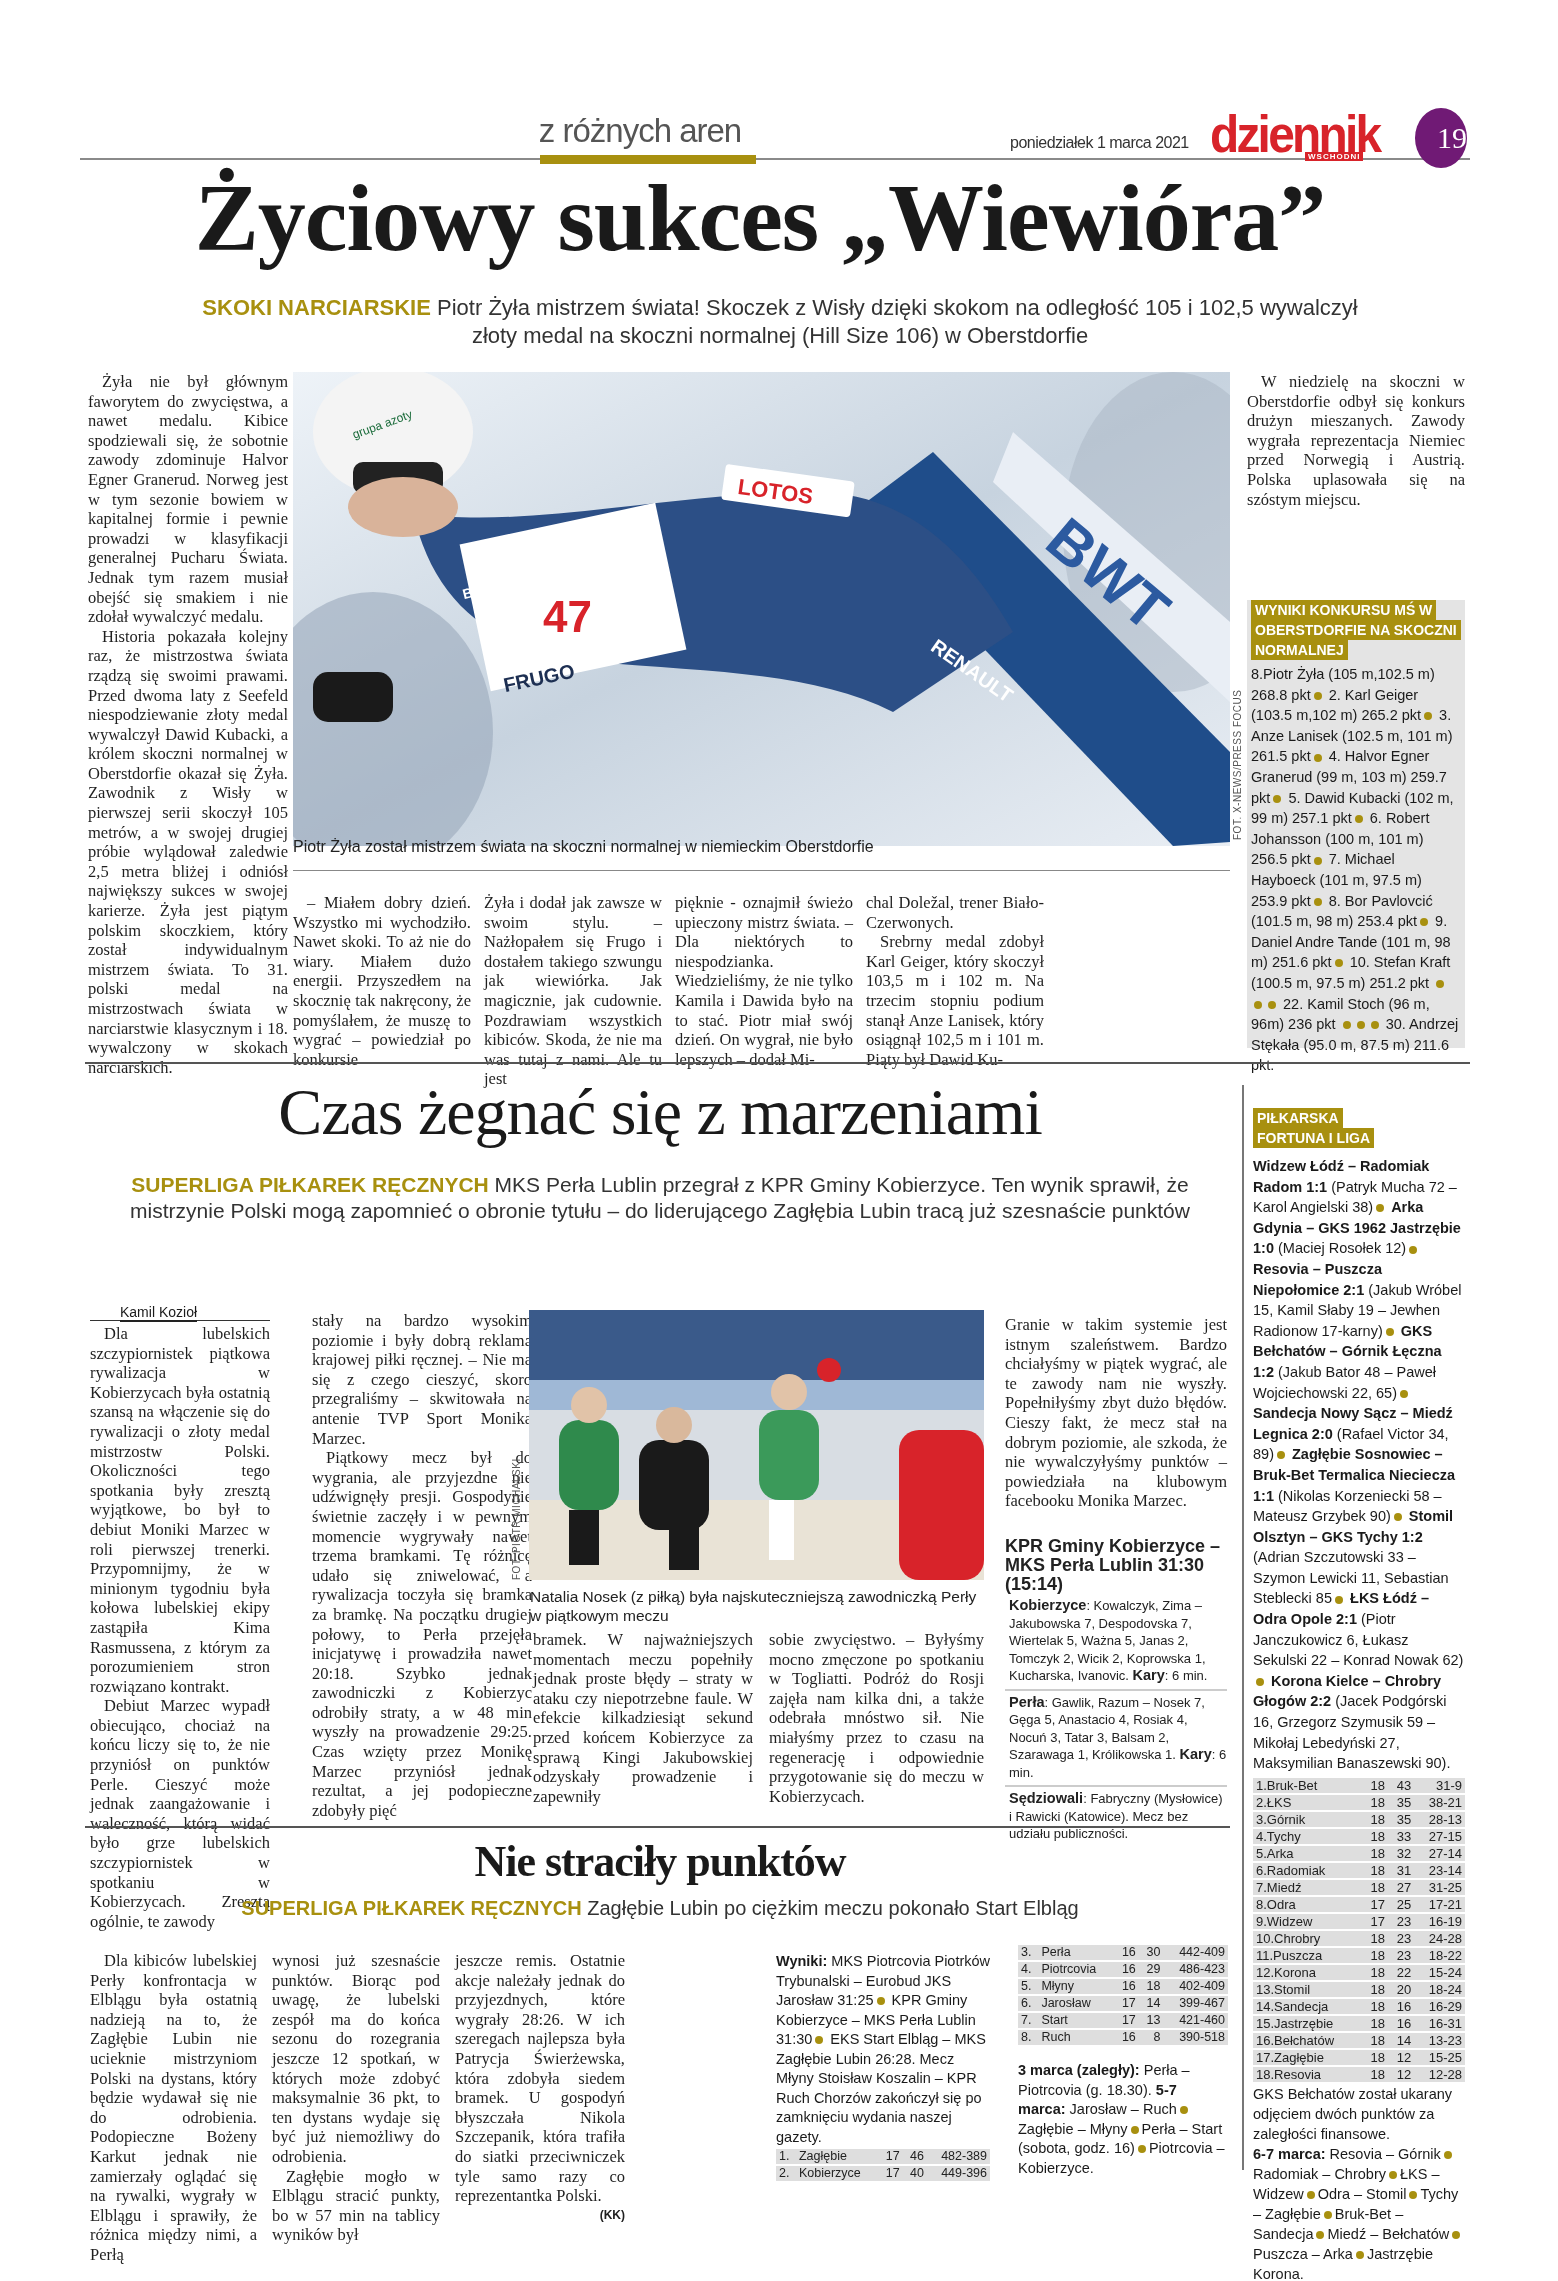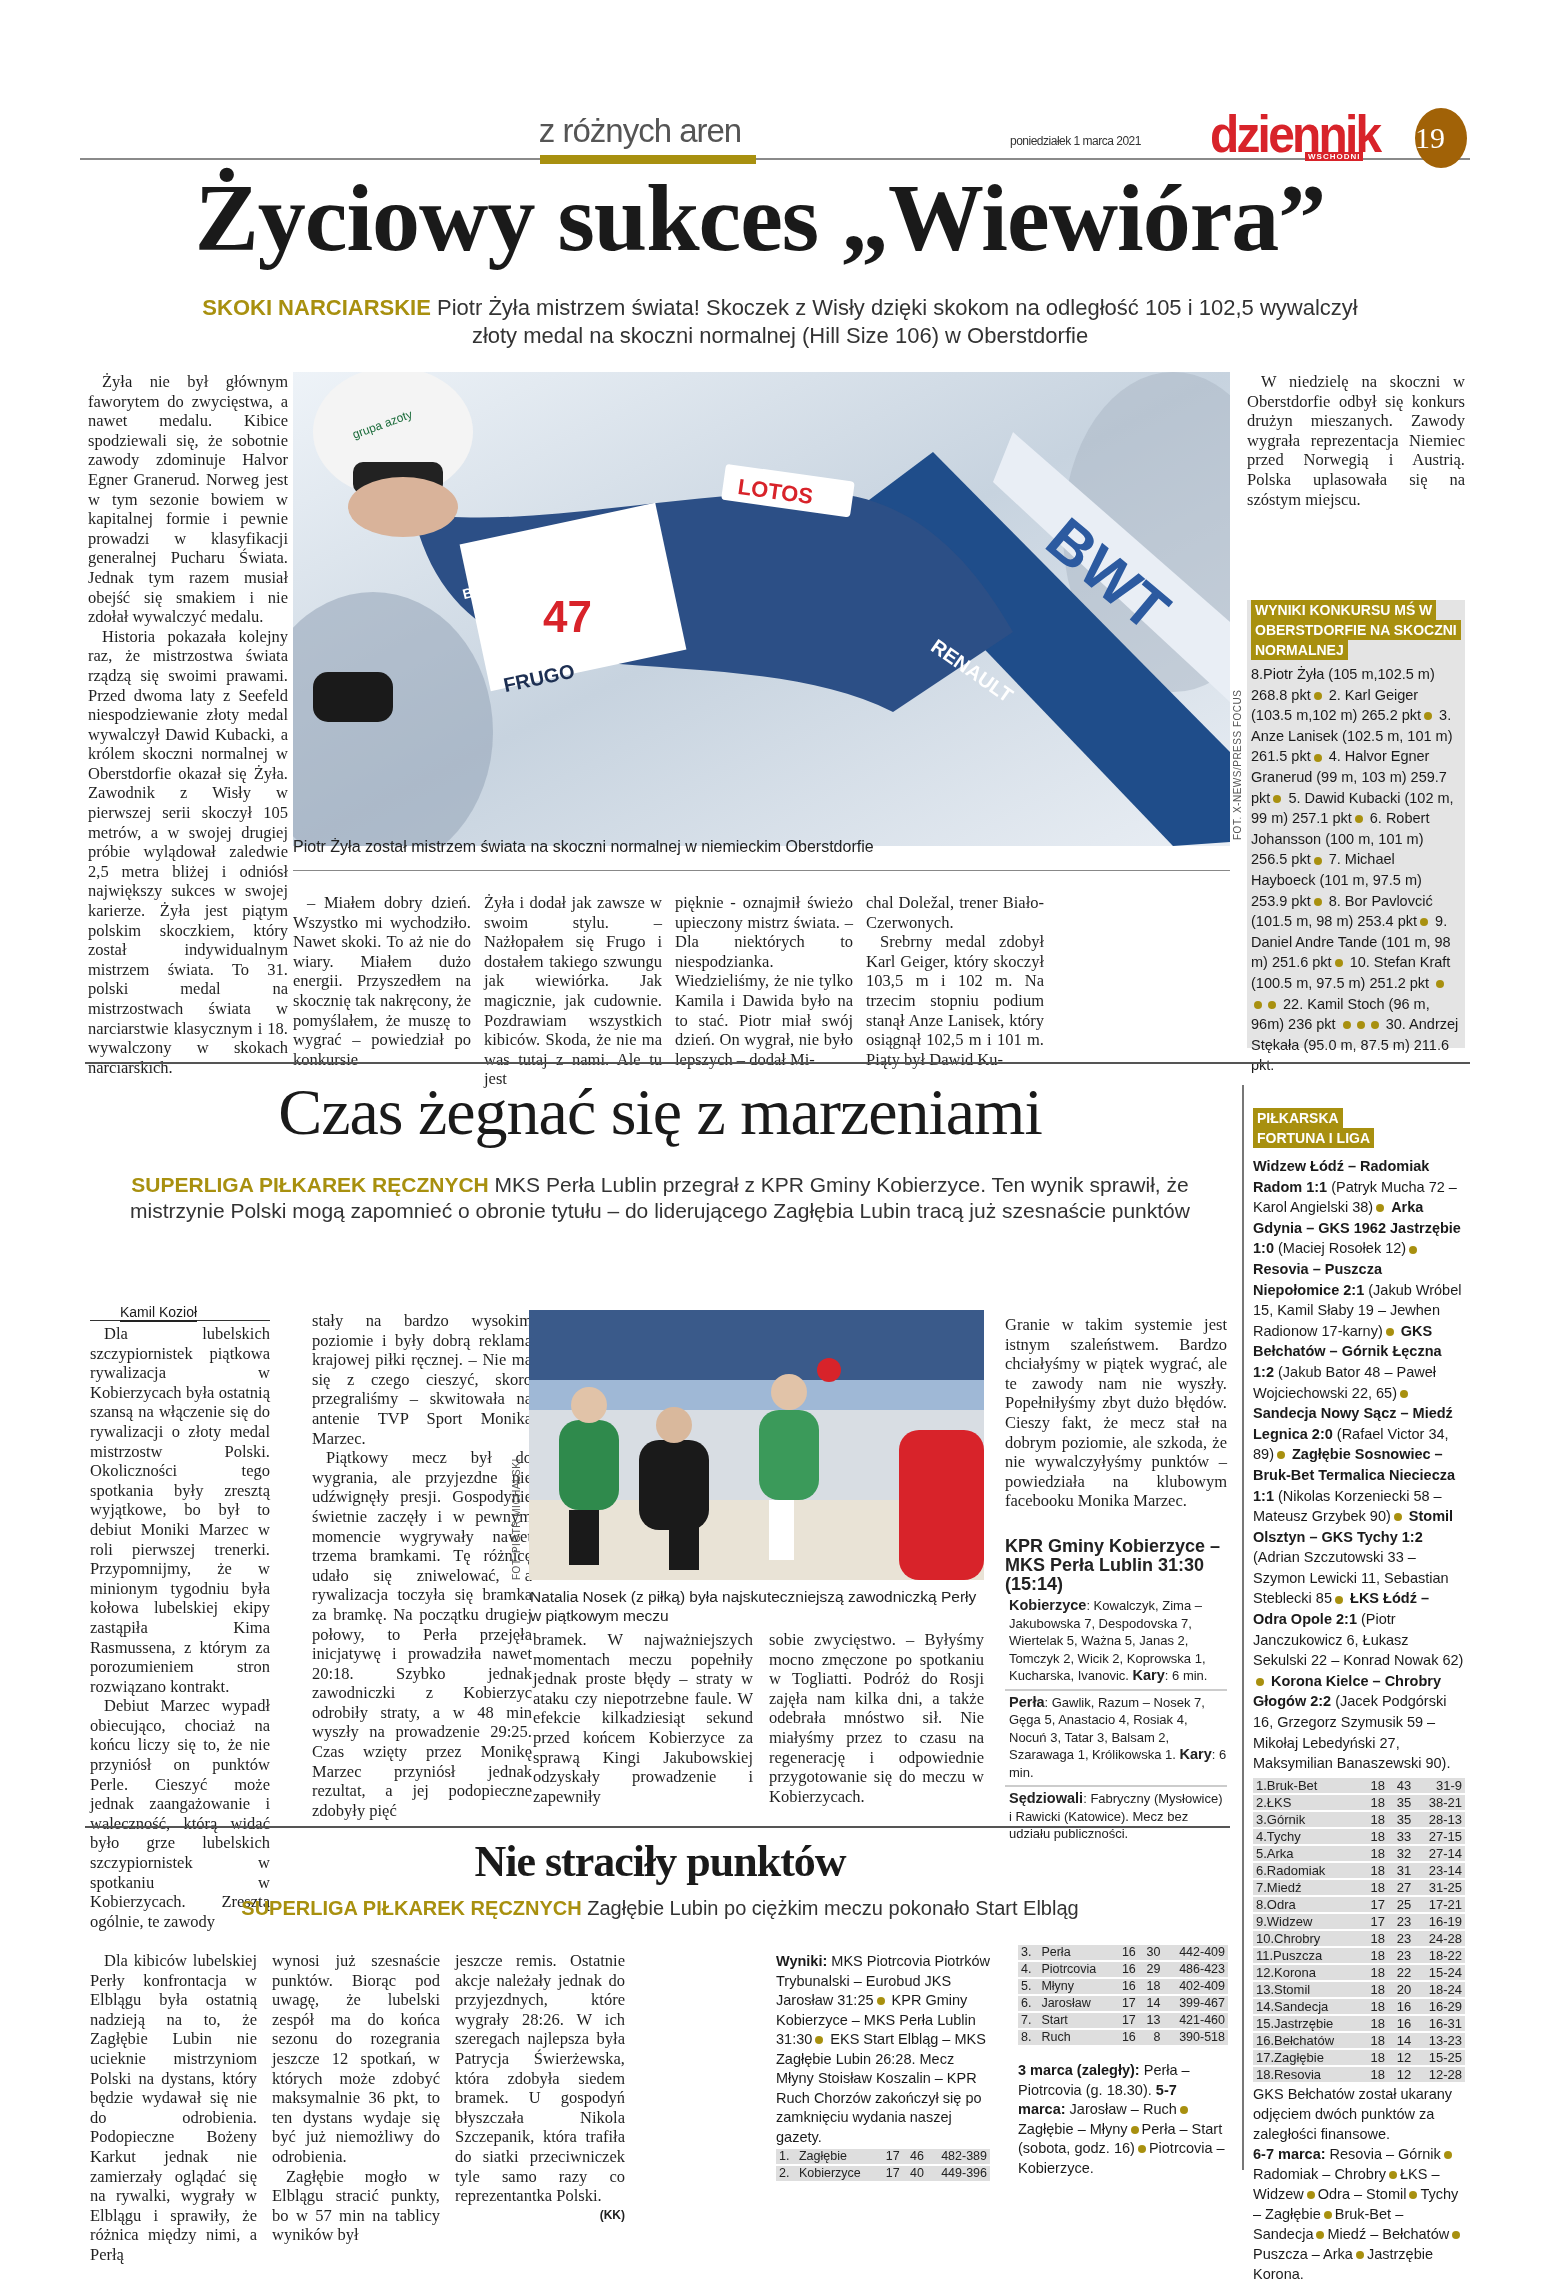--- a/index.html
+++ b/index.html
@@ -4,24 +4,24 @@
 <style>
   * { box-sizing: border-box; margin: 0; padding: 0; }
   html, body { width: 1558px; height: 2281px; background: #ffffff; overflow: hidden; }
   body { position: relative; font-family: "DejaVu Serif", serif; color: #1b1b1b; }
   .abs { position: absolute; }
 
   
   .section-label { left: 530px; top: 112px; width: 220px; font-family: "Liberation Sans", sans-serif; font-size: 33px; color: #555; letter-spacing: -1px; text-align:center; }
   .section-bar { left: 540px; top: 155px; width: 216px; height: 9px; background: #a8900f; }
   .rule-top { left: 80px; top: 158px; width: 1390px; height: 2px; background: #8a8a8a; }
-  .date { left: 1010px; top: 134px; font-family: "Liberation Sans", sans-serif; font-size: 12px; color: #333; letter-spacing: -0.5px; text-align: center; }
+  .date { left: 1010px; top: 134px; font-family: "Liberation Sans", sans-serif; font-size: 16px; color: #333; letter-spacing: -0.5px; text-align: center; }
   .logo { left: 1210px; top: 104px; font-family: "Liberation Sans", sans-serif; font-weight: bold; font-size: 52px; color: #d8232a; letter-spacing: -3px; transform: scaleX(0.92); transform-origin: left; }
   .logo-sub { left: 1305px; top: 152px; background: #d8232a; color: #fff; font-family: "Liberation Sans", sans-serif; font-size: 8px; padding: 0 3px; letter-spacing: 1px; font-weight: bold;}
-  .page-num { left: 1415px; top: 108px; width: 52px; height: 60px; border-radius: 50%; background: #a16207; color: #fff; font-family: "Liberation Serif", serif; font-size: 30px; text-align: left; line-height: 60px; }
+  .page-num { left: 1415px; top: 108px; width: 52px; height: 60px; border-radius: 50%; background: #701a75; color: #fff; font-family: "Liberation Serif", serif; font-size: 30px; text-align: right; line-height: 60px; }
 
   .headline { font-family: "Liberation Serif", serif; font-weight: bold; color: #1a1a1a; text-align: center; letter-spacing: -1px; }
   .deck { font-family: "Liberation Sans", sans-serif; text-align: center; color: #333; line-height: 1.25; }
   .deck .kicker { color: #a8900f; font-weight: bold; }
 
   .col { font-family: "Liberation Serif", serif; font-size: 16.5px; line-height: 19.6px; color: #1f1f1f; text-align: justify; hyphens: manual; }
   .col p { text-indent: 14px; }
   .col p.noind { text-indent: 0; }
 
   .photo { overflow: hidden; }

